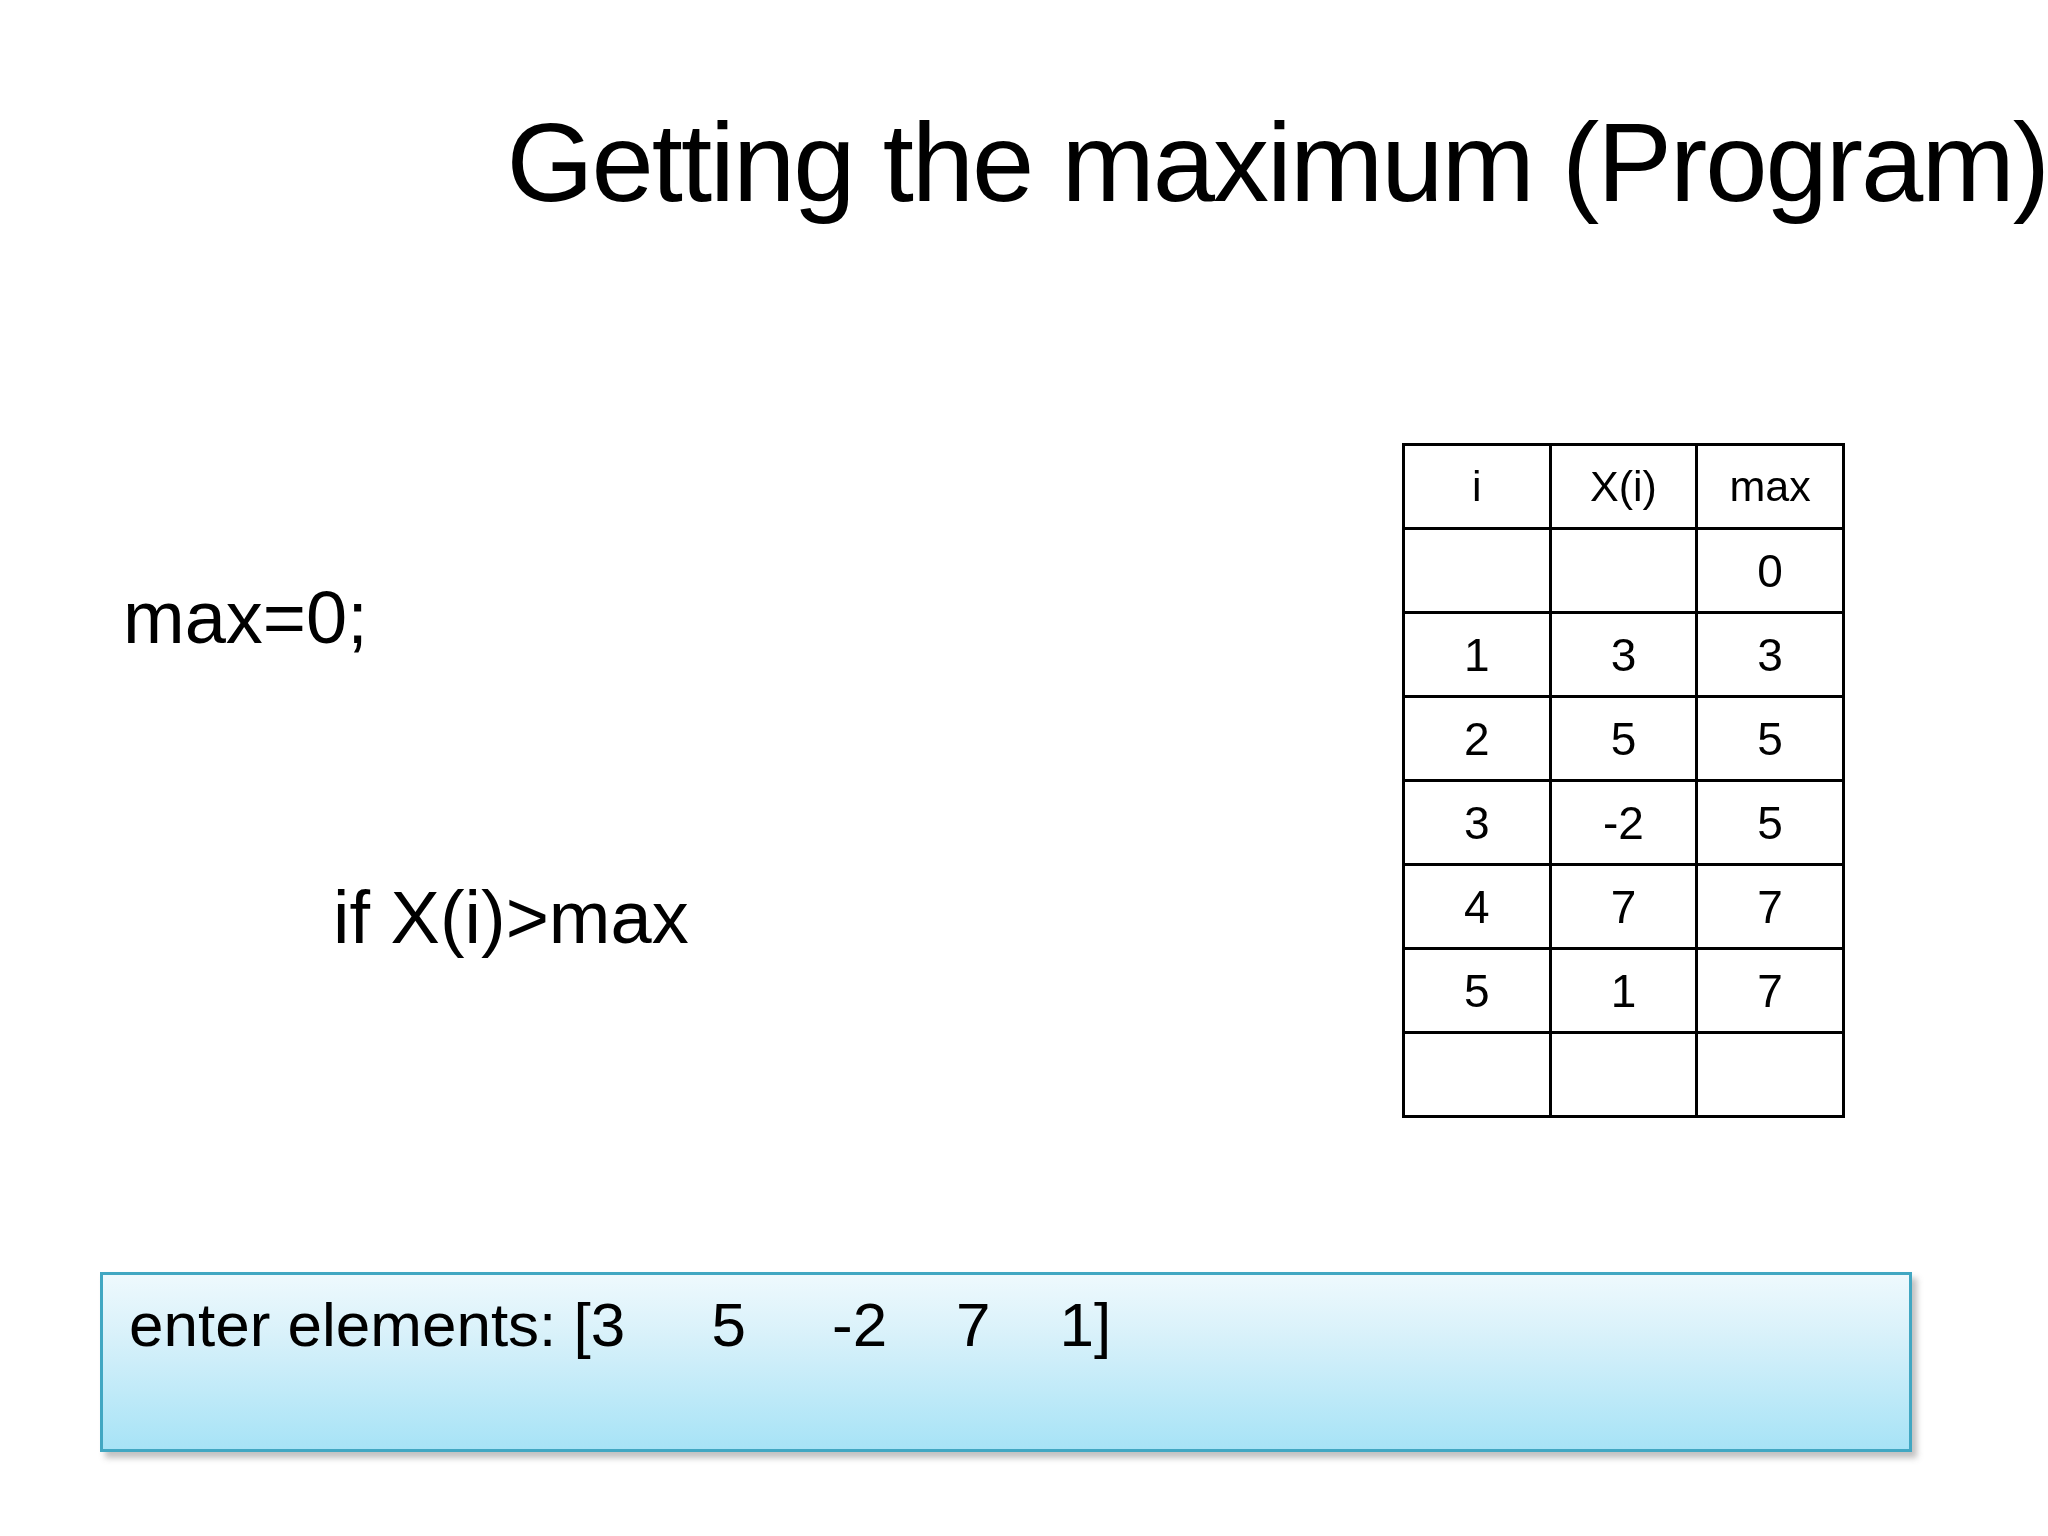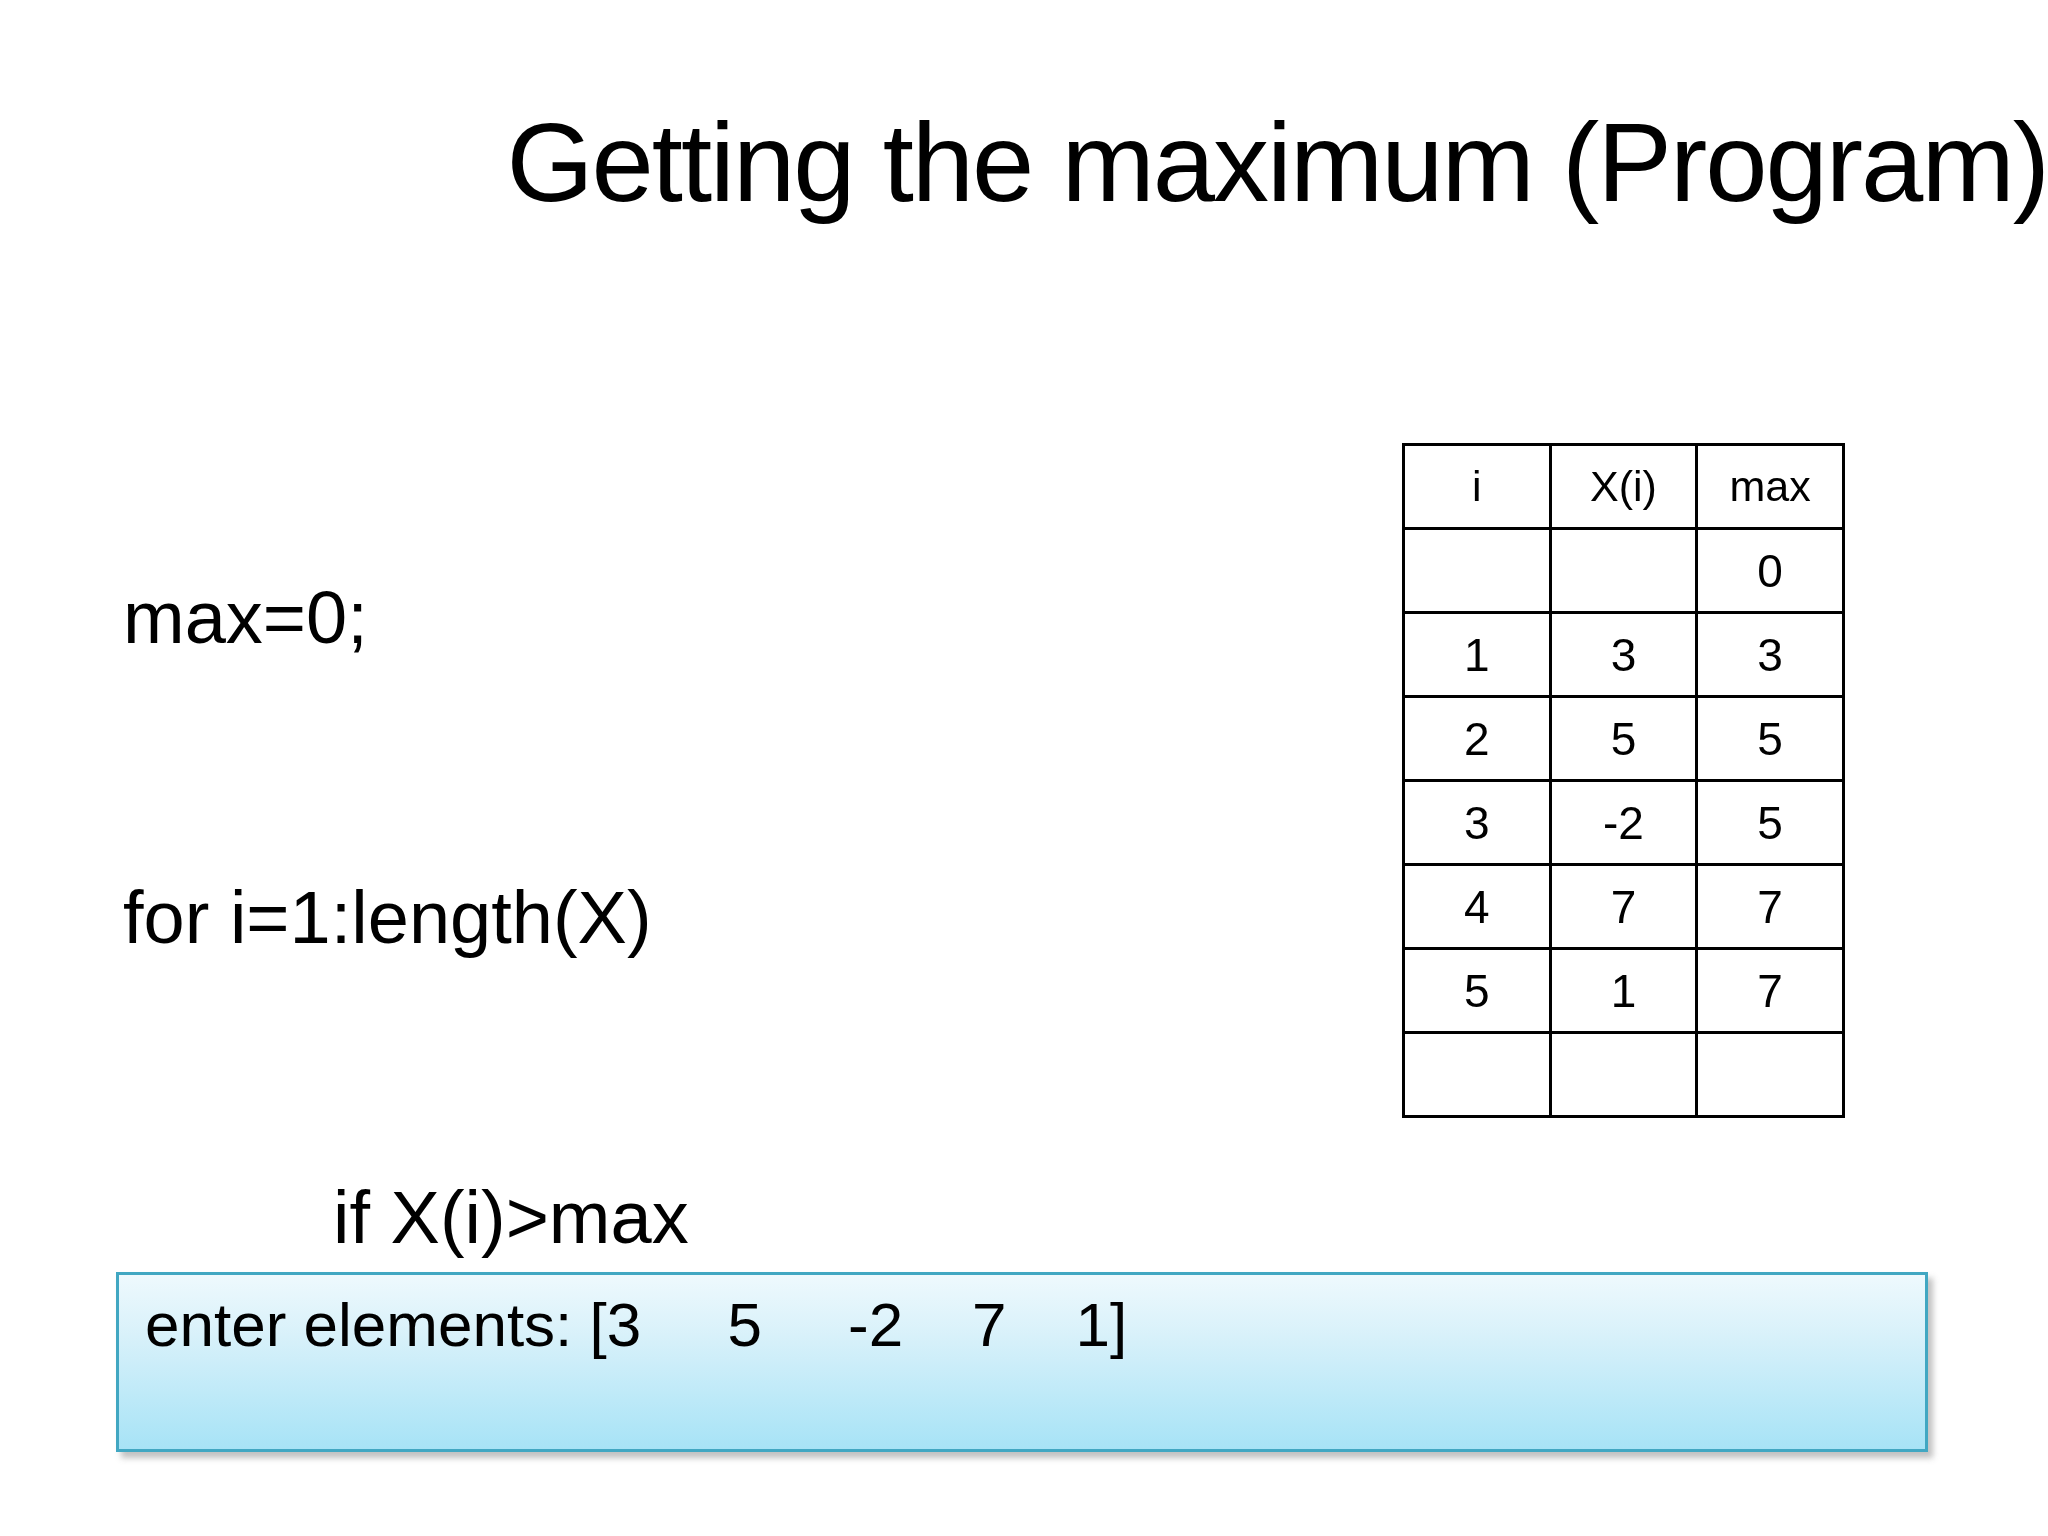--- a/index.html
+++ b/index.html
@@ -61,38 +61,36 @@
 
   .console-box {
     position: absolute;
     left: 100px;
     top: 1272px;
     width: 1806px;
     height: 174px;
     border: 3px solid #41a7c2;
     background: linear-gradient(to bottom, #eef9fd 0%, #d8f1fa 35%, #a7e3f6 100%);
     box-shadow: 5px 6px 6px rgba(120, 120, 120, 0.45);
-    margin-left: 16px;
   }
   .console-text {
     position: absolute;
     left: 26px;
     top: 14px;
     font-size: 62px;
     white-space: pre;
   }
 </style>
 </head>
 <body>
 
 <div class="slide-title">Getting the maximum (Program)</div>
 
 <div class="code-block">
   <div class="code-line indent-0">max=0;</div>
-  <div class="code-line indent-0">for i=1:length(X)</div>
   <div class="code-line indent-1">if X(i)&gt;max</div>
   
   
   
   
 </div>
 
 <table class="trace-table">
   <thead>
     <tr>

